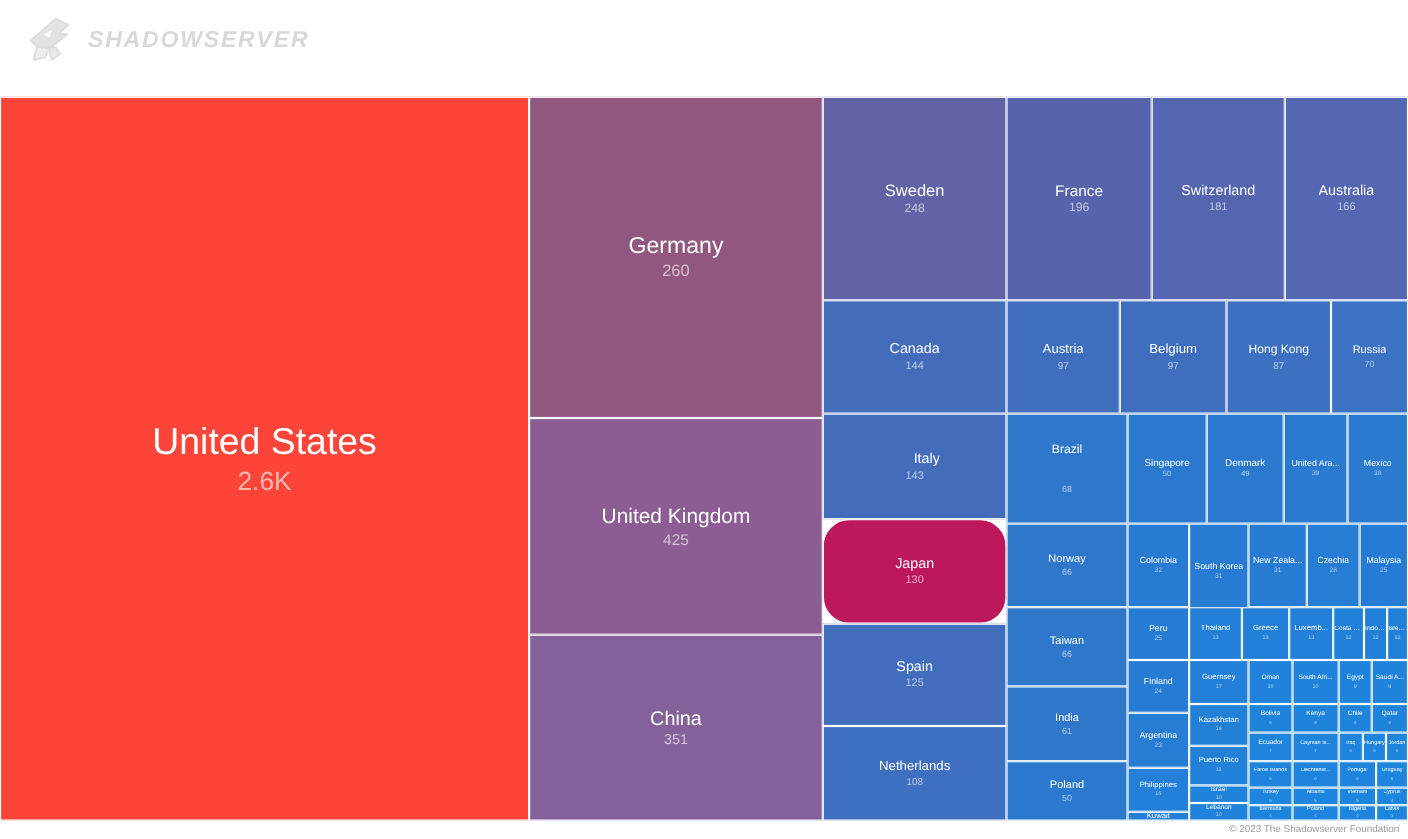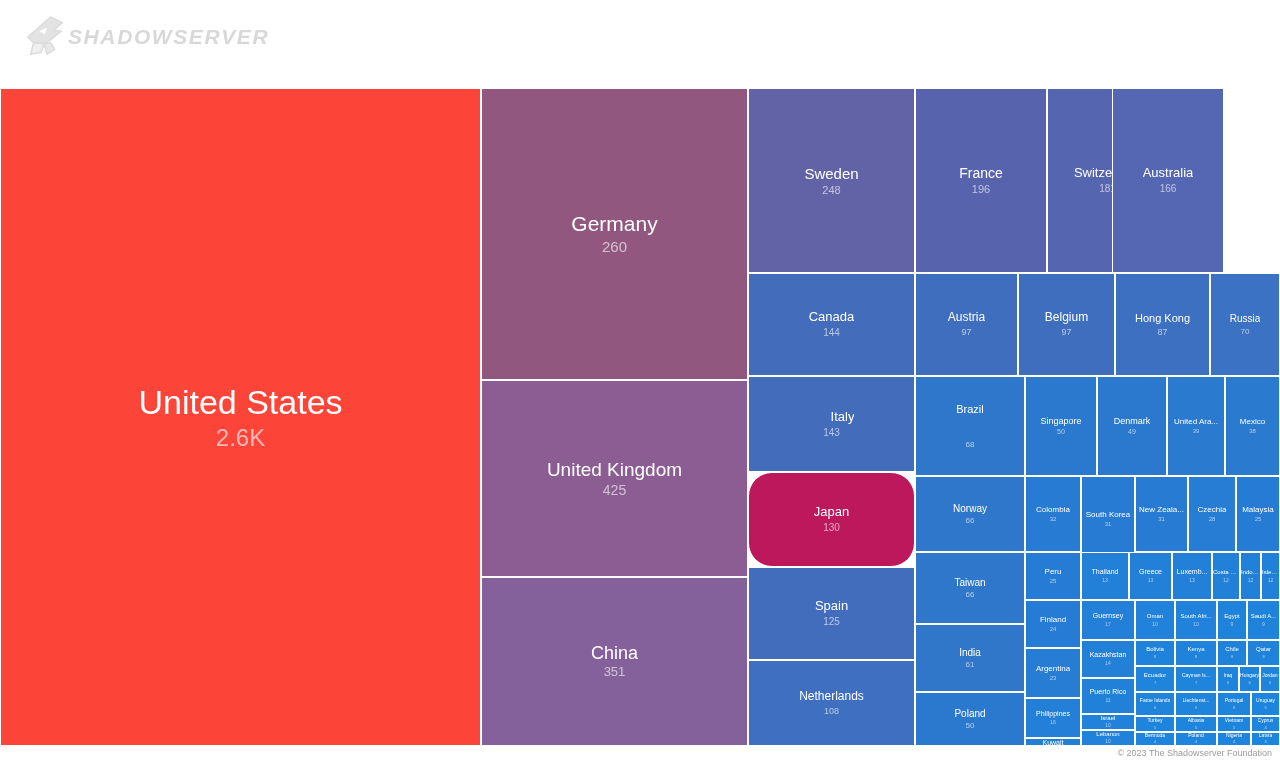--- a/index.html
+++ b/index.html
@@ -11,21 +11,21 @@
   }
   #app { position: relative; width: 1280px; height: 763px; background: #ffffff; }
 
   
   .header {
     position: absolute; left: 0; top: 0; width: 1280px; height: 88px;
     background: #ffffff;
   }
   .logo-wrap {
     position: absolute; left: 22px; top: 14px;
-    display: flex; align-items: center; 
+    display: flex; align-items: center; gap: 12px;
   }
   .logo-mark { width: 46px; height: 46px; display:block; }
   .logo-text {
     font-size: 21px; font-weight: bold; letter-spacing: 1.6px;
     color: #d8d8d8; font-style: italic;
     font-family: "Liberation Sans", sans-serif;
   }
 
   
   .treemap {
@@ -111,21 +111,21 @@
         <span class="vl" style="font-size: 11px;">248</span>
       </div>
       <div class="cell" style="left: 915px; top: 0px; width: 132px; height: 185px; background: rgb(87, 100, 173);">
         <span class="nm" style="font-size: 14px;">France</span>
         <span class="vl" style="font-size: 11px;">196</span>
       </div>
       <div class="cell" style="left: 1047px; top: 0px; width: 121px; height: 185px; background: rgb(86, 101, 176);">
         <span class="nm" style="font-size: 13px;">Switzerland</span>
         <span class="vl" style="font-size: 10px;">181</span>
       </div>
-      <div class="cell" style="left: 1112px; top: 0px; width: 112px; height: 185px; background: rgb(85, 102, 178);">
+      <div class="cell" style="left: 1168px; top: 0px; width: 112px; height: 185px; background: rgb(85, 102, 178);">
         <span class="nm" style="font-size: 13px;">Australia</span>
         <span class="vl" style="font-size: 10px;">166</span>
       </div>
       <div class="cell" style="left: 748px; top: 185px; width: 167px; height: 103px; background: rgb(67, 108, 187);">
         <span class="nm" style="font-size: 13px;">Canada</span>
         <span class="vl" style="font-size: 10px;">144</span>
       </div>
       <div class="cell" style="left: 915px; top: 185px; width: 103px; height: 103px; background: rgb(63, 110, 190);">
         <span class="nm" style="font-size: 12px;">Austria</span>
         <span class="vl" style="font-size: 9px;">97</span>

